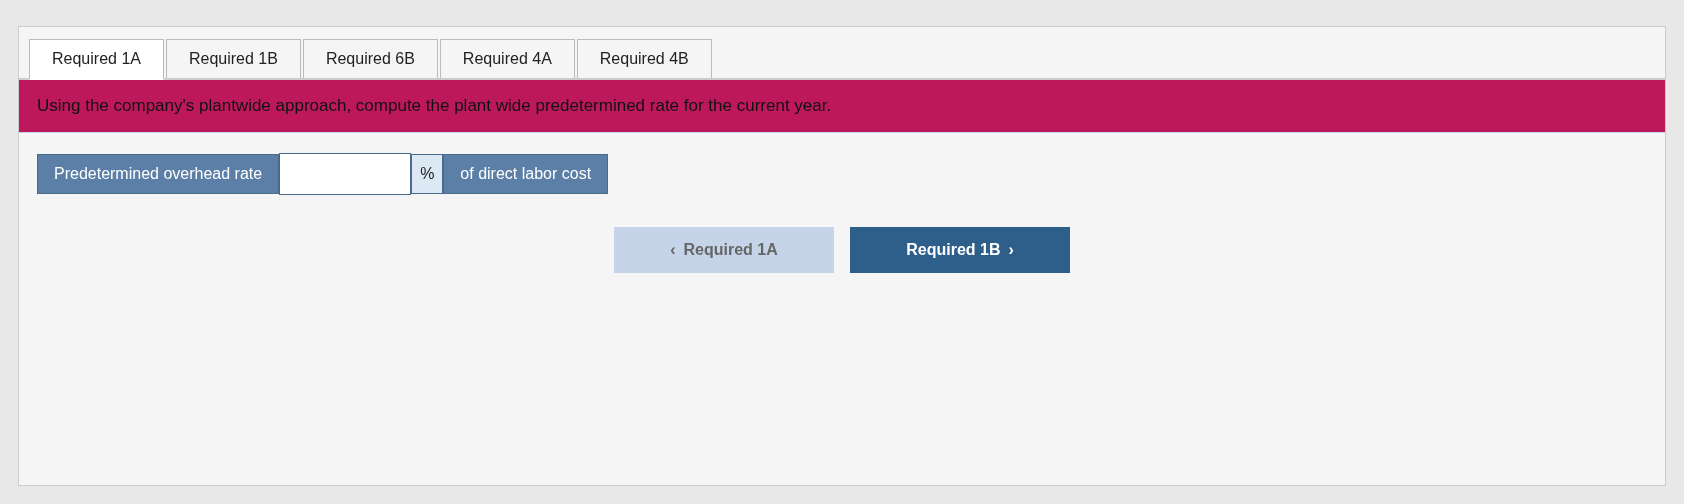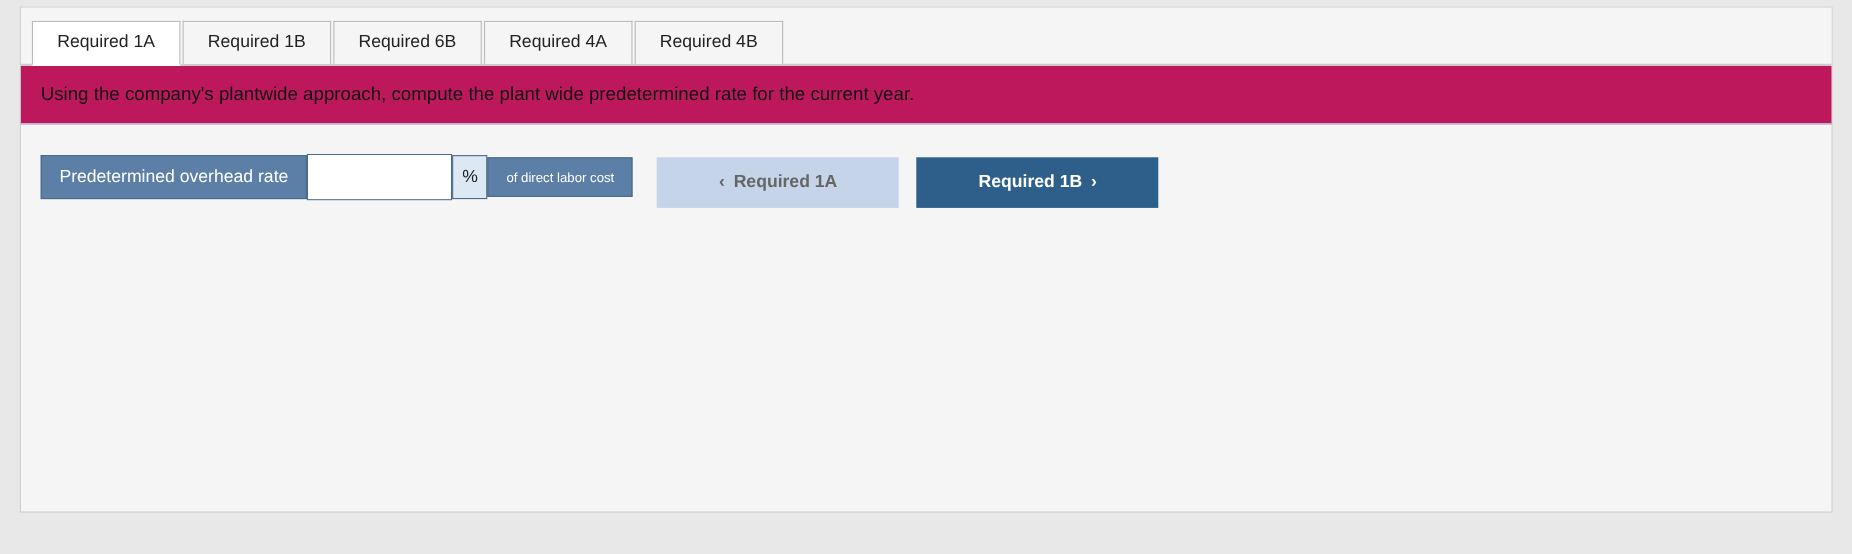--- a/index.html
+++ b/index.html
@@ -12,21 +12,21 @@
       background-color: #e8e8e8;
       font-family: Arial, sans-serif;
       font-size: 16px;
       color: #222;
       width: 1684px;
       min-height: 504px;
     }
 
     .page-wrapper {
       background-color: #f5f5f5;
-      margin: 6px 18px;
+      margin: 26px 18px;
       border: 1px solid #ccc;
       min-height: 460px;
     }
 
     
     .tabs-row {
       display: flex;
       flex-direction: row;
       border-bottom: 2px solid #ccc;
       background-color: #f5f5f5;
@@ -60,21 +60,21 @@
       padding: 16px 18px;
       font-size: 17px;
       color: #111;
       border-bottom: 1px solid #c0d8ef;
     }
 
     
     .form-section {
       padding: 20px 18px;
       display: flex;
-      flex-direction: row;
+      flex-direction: column;
       gap: 22px;
     }
 
     .overhead-row {
       display: flex;
       flex-direction: row;
       align-items: center;
       gap: 0;
     }
 
@@ -109,21 +109,21 @@
       border: 1px solid #4a6a8a;
       padding: 10px 8px;
       font-size: 16px;
       color: #222;
     }
 
     .of-labor-cell {
       background-color: #5b7fa6;
       color: #fff;
       padding: 10px 16px;
-      font-size: 12px;
+      font-size: 16px;
       border: 1px solid #4a6a8a;
       white-space: nowrap;
     }
 
     
     .nav-buttons {
       display: flex;
       flex-direction: row;
       justify-content: center;
       gap: 16px;

